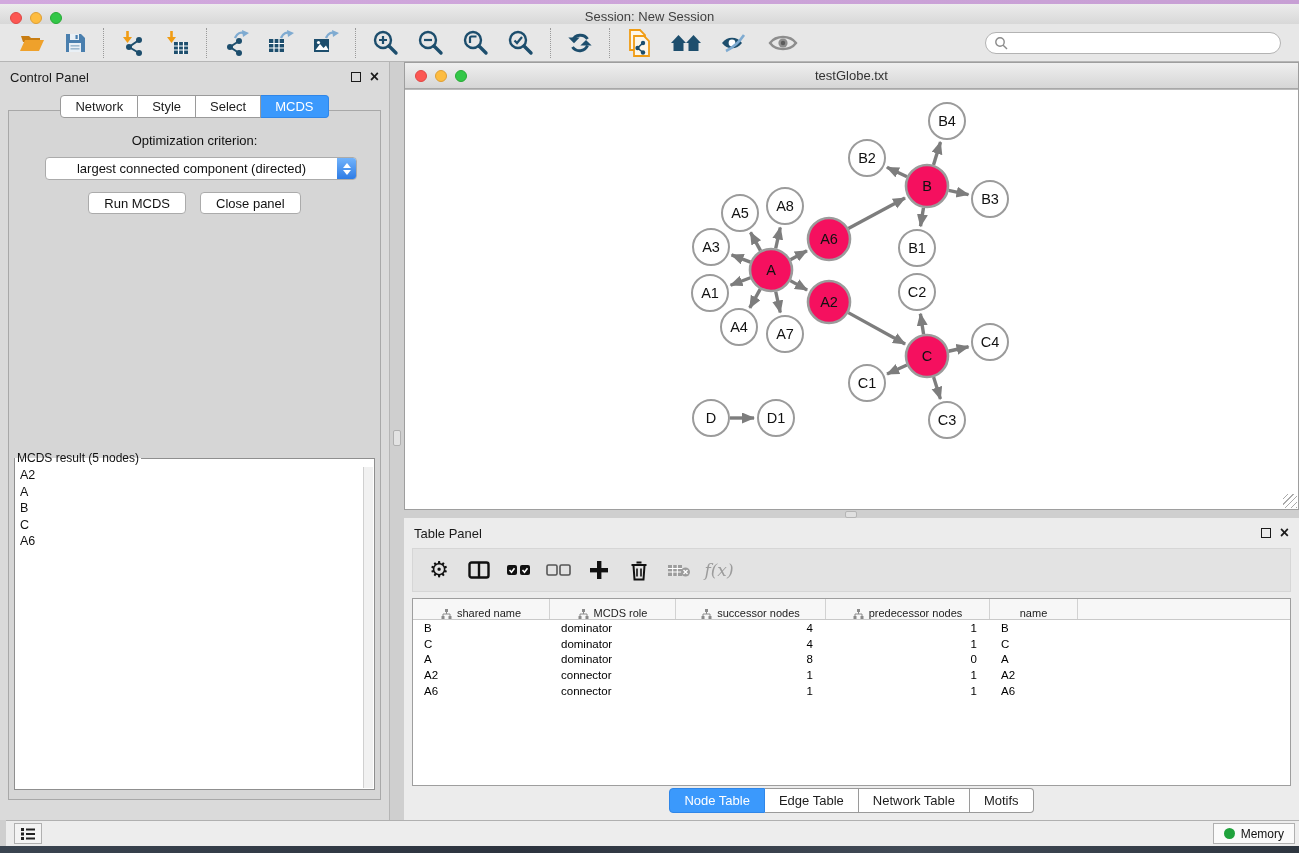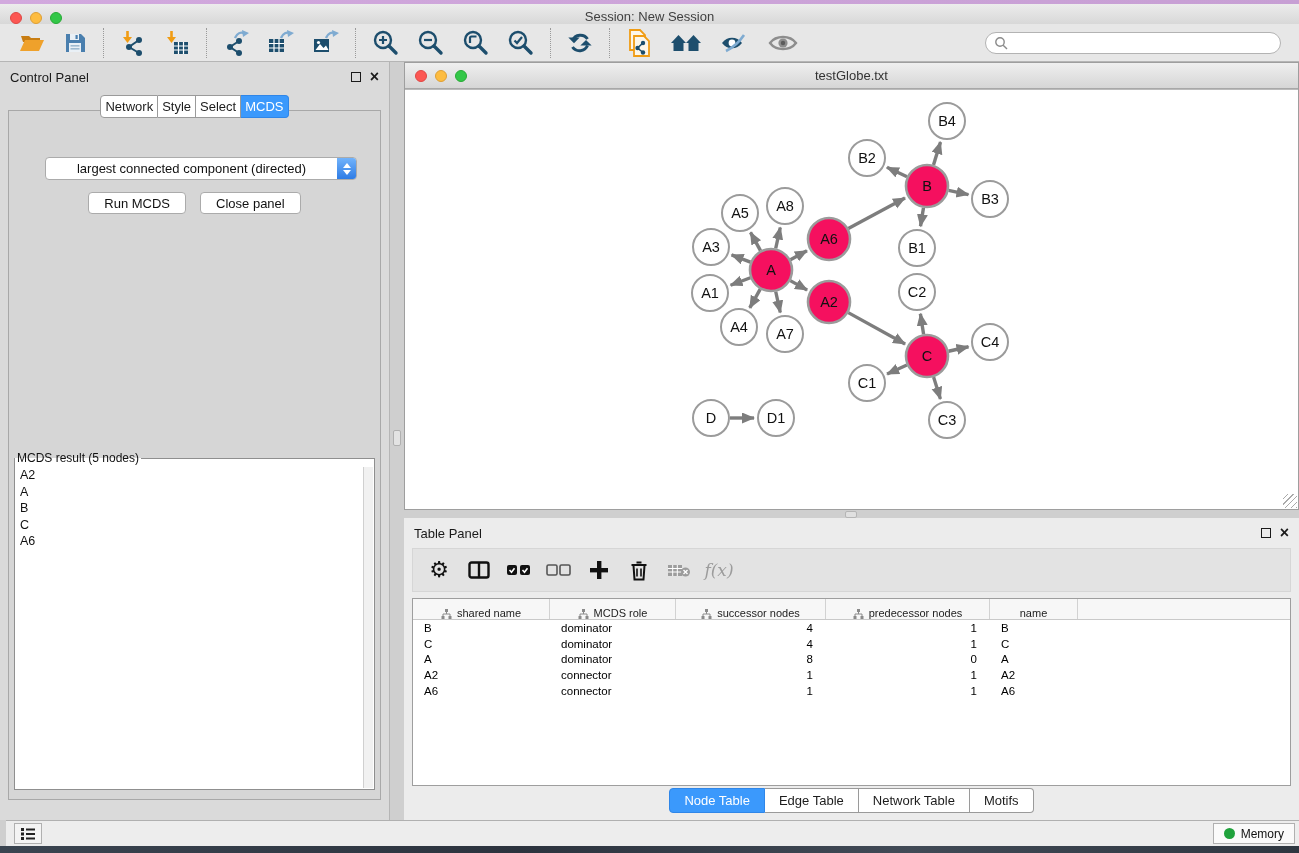--- a/index.html
+++ b/index.html
@@ -31,21 +31,21 @@
   #main { position:absolute; left:0; top:62px; width:100%; height:758px; }
 
   
   #control-panel { position:absolute; left:0; top:0; width:390px; height:758px; background:#dadada; border-right:1px solid #b5b5b5; }
   .panel-head { position:absolute; left:0; top:0; width:100%; height:30px; display:flex; align-items:center; }
   .panel-head .panel-title { font-size:13px; color:#1a1a1a; margin-left:10px; }
   .panel-icons { margin-left:auto; display:flex; align-items:center; gap:9px; margin-right:10px; }
   .float-icon { width:10px; height:10px; border:1.6px solid #1a1a1a; display:inline-block; }
   .close-icon { font-size:16px; font-weight:900; color:#1a1a1a; line-height:10px; }
   #control-tabs { position:absolute; left:0; top:33px; width:100%; display:flex; justify-content:center; z-index:2; }
-  .seg-tab { background:#fff; border:1px solid #9a9a9a; border-left:none; padding:3px 4px; font-size:13px; color:#1c1c1c; white-space:nowrap; }
+  .seg-tab { background:#fff; border:1px solid #9a9a9a; border-left:none; padding:3px 14px; font-size:13px; color:#1c1c1c; white-space:nowrap; }
   .seg-tab:first-child { border-left:1px solid #9a9a9a; border-radius:4px 0 0 4px; }
   .seg-tab:last-child { border-radius:0 4px 4px 0; }
   .seg-tab.active { background:#3b99fc; border-color:#2f86e8; color:#fff; }
   #cp-content { position:absolute; left:8px; right:8px; top:48px; bottom:20px; border:1px solid #a8a8a8; background:#d6d6d6; }
   #opt-label { position:absolute; left:0; right:0; top:22px; text-align:center; font-size:13px; color:#111; }
   #criterion-dd { position:absolute; left:36px; top:46px; width:312px; height:23px; background:#fff; border:1px solid #ababab; border-radius:4px; display:flex; align-items:center; }
   #criterion-dd .dd-text { flex:1; text-align:center; font-size:13px; color:#111; }
   .dd-stepper { width:19px; align-self:stretch; background:linear-gradient(#72b3fb,#2e7ce5); border-radius:0 3px 3px 0; display:flex; flex-direction:column; align-items:center; justify-content:center; gap:2px; }
   .tri-up { width:0; height:0; border-left:4px solid transparent; border-right:4px solid transparent; border-bottom:5px solid #fff; }
   .tri-down { width:0; height:0; border-left:4px solid transparent; border-right:4px solid transparent; border-top:5px solid #fff; }
@@ -274,20 +274,21 @@
           <span class="close-icon">×</span>
         </span>
       </div>
       <div id="control-tabs" class="seg-tabs">
           <div class="seg-tab">Network</div>
           <div class="seg-tab">Style</div>
           <div class="seg-tab">Select</div>
           <div class="seg-tab active">MCDS</div>
         </div>
       <div id="cp-content">
+        <div id="opt-label">Optimization criterion:</div>
         <div id="cp-buttons">
           <button class="mac-btn">Run MCDS</button>
           <button class="mac-btn">Close panel</button>
         </div>
         <div id="criterion-dd">
           <span class="dd-text">largest connected component (directed)</span>
           <span class="dd-stepper">
             <span class="tri-up"></span>
               <span class="tri-down"></span>
           </span>

